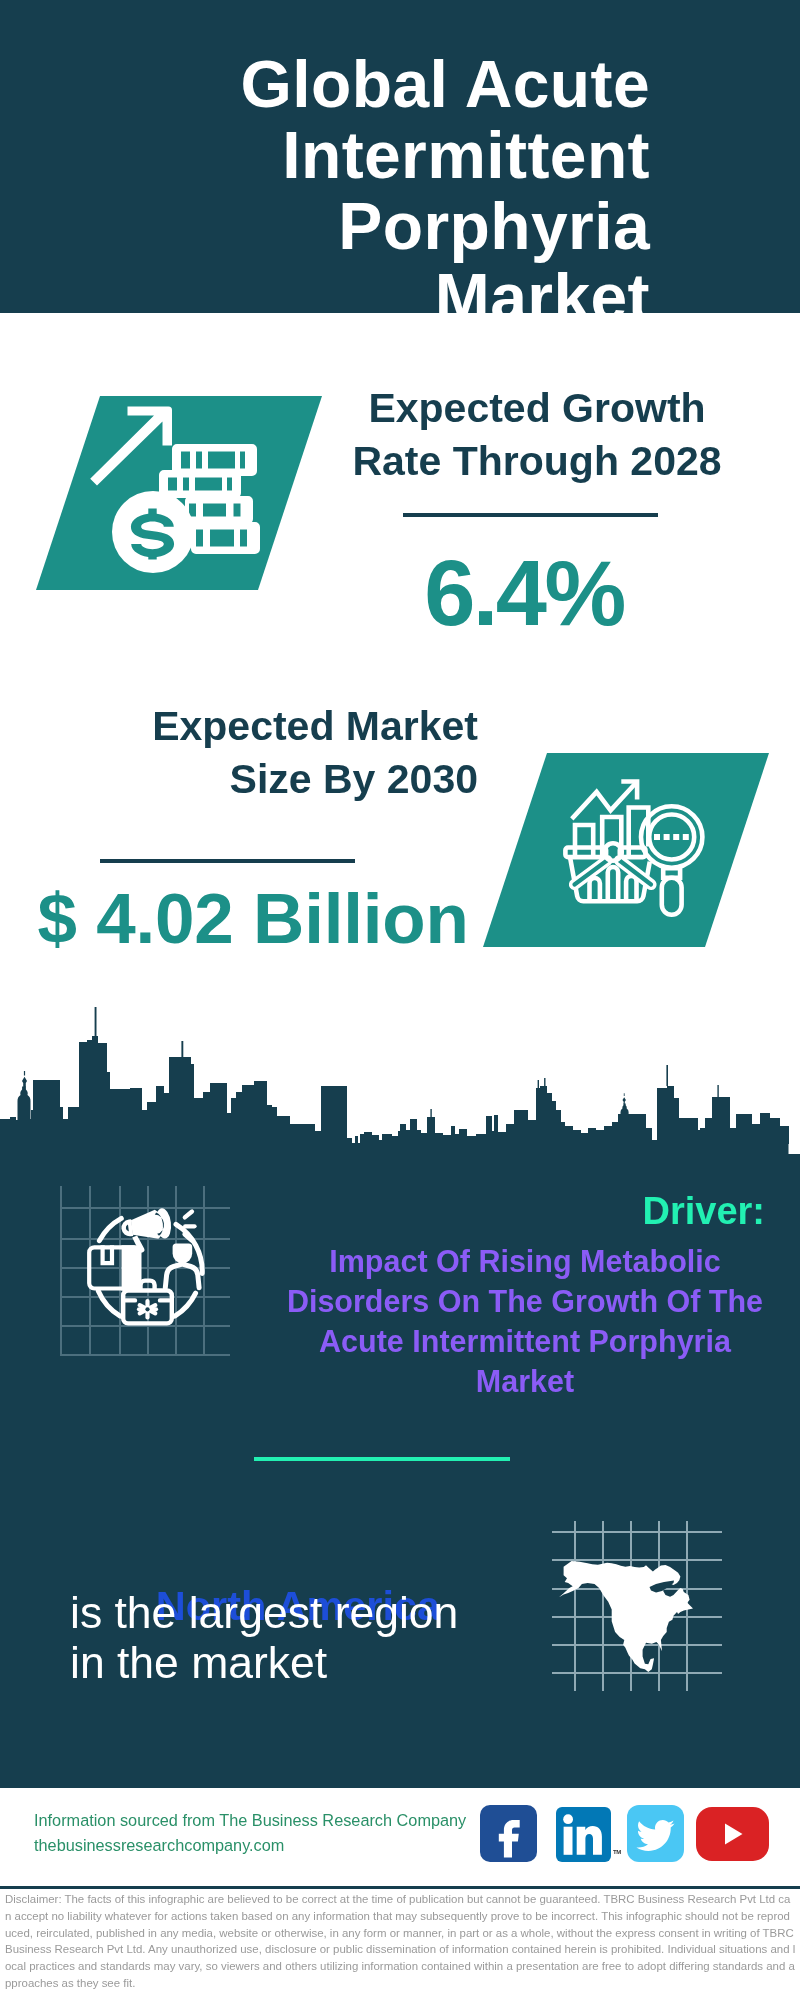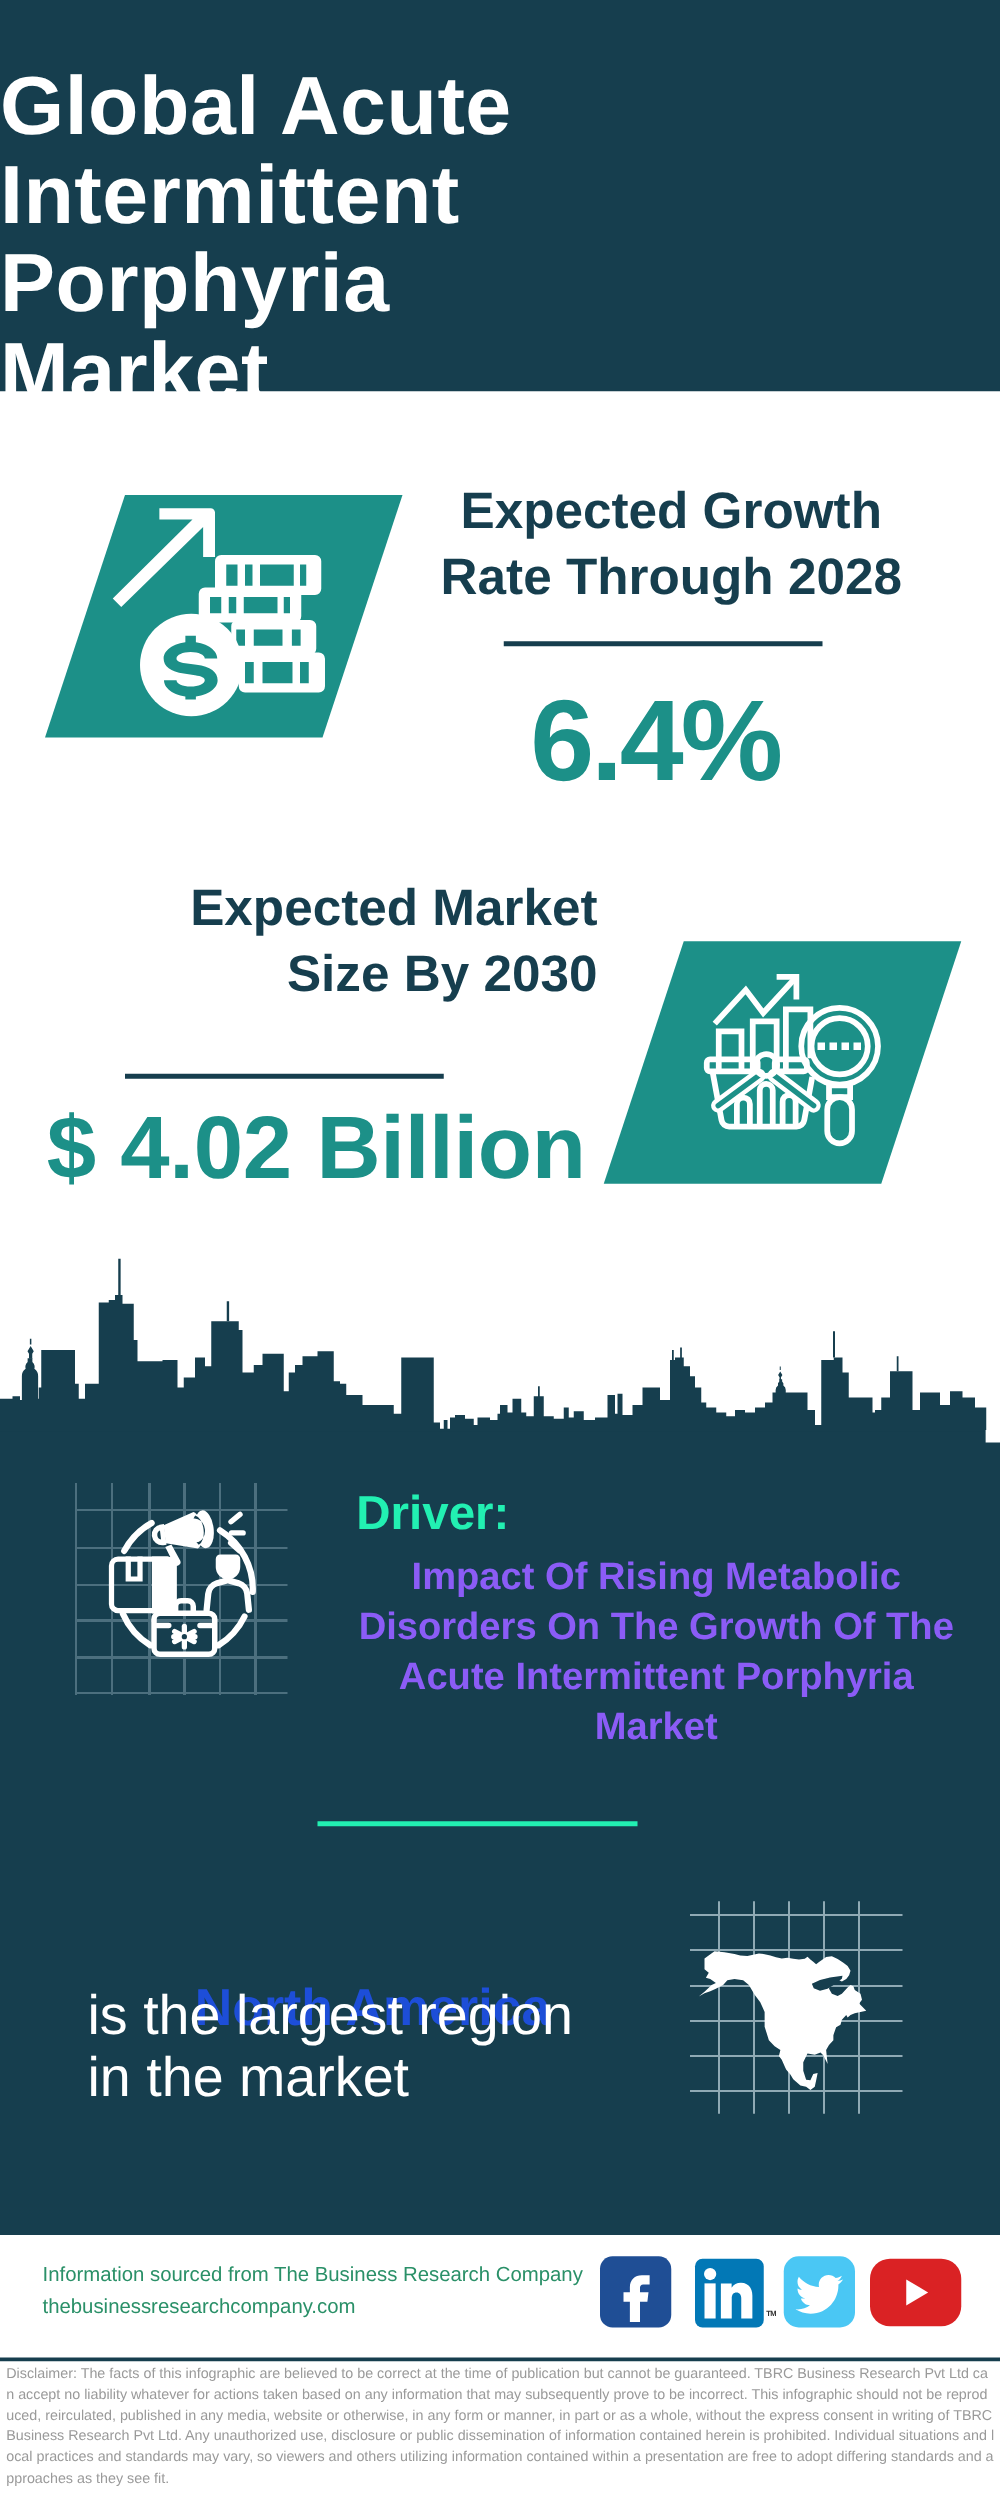--- a/index.html
+++ b/index.html
@@ -3,21 +3,21 @@
 <meta charset="utf-8">
 <title>Global Acute Intermittent Porphyria Market</title>
 <style>
   html,body{margin:0;padding:0;}
   body{width:800px;height:2000px;background:#ffffff;overflow:hidden;
        font-family:"Liberation Sans",sans-serif;-webkit-font-smoothing:antialiased;}
   .page{position:relative;width:800px;height:2000px;background:#ffffff;}
 
   
   .header{position:absolute;left:0;top:0;width:800px;height:313px;background:#163E4E;}
-  .header-title{position:absolute;left:0;top:49px;width:650px;margin:0;text-align:left;
+  .header-title{position:absolute;left:0;top:49px;width:650px;margin:0;text-align:right;
      color:#ffffff;font-size:66px;font-weight:bold;line-height:71px;letter-spacing:0.4px;}
 
   
   .para{position:absolute;overflow:visible;}
   .para1{left:36px;top:396px;width:286px;height:194px;}
   .para2{left:483px;top:753px;width:286px;height:194px;}
 
   .s1-title{position:absolute;left:322px;top:382px;width:430px;text-align:center;
      color:#163E4E;font-size:41px;font-weight:bold;line-height:53px;}
   .s1-rule{position:absolute;left:403px;top:513px;width:255px;height:4px;background:#163E4E;}
@@ -30,21 +30,21 @@
   .s2-rule{position:absolute;left:100px;top:859px;width:255px;height:4px;background:#163E4E;}
   .s2-value{position:absolute;left:23px;top:880px;width:460px;text-align:center;
      color:#1C9088;font-size:71px;font-weight:bold;line-height:78px;letter-spacing:-0.2px;}
 
   
   .darkbody{position:absolute;left:0;top:1144px;width:800px;height:644px;background:#163E4E;}
   .skyline{position:absolute;left:0;top:1000px;width:800px;height:155px;display:block;}
 
   
   .driver-icon{position:absolute;left:60px;top:1186px;width:170px;height:170px;}
-  .driver-title{position:absolute;left:285px;top:1188px;width:480px;text-align:left;
+  .driver-title{position:absolute;left:285px;top:1188px;width:480px;text-align:right;
      color:#22F0B2;font-size:38px;font-weight:bold;line-height:46px;}
   .driver-text{position:absolute;left:285px;top:1241px;width:480px;text-align:center;
      color:#8b5cf6;font-size:30.5px;font-weight:bold;line-height:40px;}
   .driver-rule{position:absolute;left:254px;top:1457px;width:256px;height:4px;background:#22F0B2;}
 
   
   .region-title{position:absolute;left:68px;top:1533px;width:460px;text-align:center;
      color:#1d4ed8;font-size:41.5px;font-weight:bold;line-height:50px;margin-top:48px;}
   .region-text{position:absolute;left:70px;top:1588px;width:460px;text-align:left;
      color:#ffffff;font-size:44.5px;font-weight:normal;line-height:50px;}

